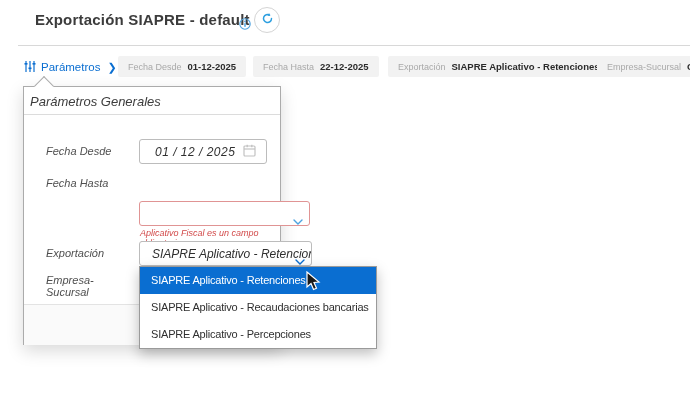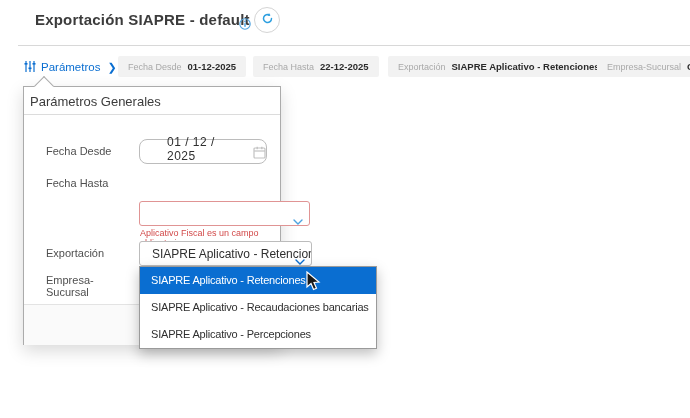--- a/index.html
+++ b/index.html
@@ -42,21 +42,21 @@
   .chip .chip-label { font-size:9px; color:#a9a9a9; }
   .chip .chip-value { font-size:9.5px; font-weight:bold; color:#2b2b2b; }
   .chip-1 { left:118px; }
   .chip-2 { left:253px; }
   .chip-3 { left:388px; }
   .chip-4 { left:597px; width:120px; overflow:hidden; }
   
   .dialog {
     position:absolute; left:23px; top:86px; width:258px; height:259px;
     background:#fff; border:1px solid #ababab;
-    box-shadow:0 6px 16px rgba(0,0,0,.15); z-index:5;
+    box-shadow:0 6px 16px rgba(0,0,0,.15); z-index:5;font-style:italic;
   }
   .dialog-caret {
     position:absolute; left:13px; top:-8px; width:14px; height:14px;
     background:#fff; transform:rotate(45deg);
     border-top:1px solid #ababab; border-left:1px solid #ababab;
   }
   .dialog-title {
     position:absolute; left:6px; top:7px; font-size:13px; color:#3c3c3c;
   }
   .dialog-title-divider {
@@ -65,22 +65,22 @@
   .dialog-footer {
     position:absolute; left:0; top:217px; width:100%; height:41px;
     background:#fafafa; border-top:1px solid #e3e3e3;
   }
   .fld-label {
     position:absolute; left:22px; font-size:11px; color:#4f4f4f; line-height:12px;
   }
   .req { color:#cc1f1f; margin-right:1px; position:relative; top:-2px; }
   .input-box {
     position:absolute; left:115px; width:128px; height:25px;
-    border:1px solid #bcbcbc; border-radius:8px; background:#fff;
-    display:flex; align-items:flex-end; padding-left:27px; cursor:text;
+    border:1px solid #bcbcbc; border-radius:3px; background:#fff;
+    display:flex; align-items:center; padding-left:15px; cursor:text;
   }
   .input-box .date-text { font-size:12px; color:#2f2f2f; letter-spacing:.5px; }
   .input-box .cal { margin-left:8px; display:block; }
   .combo {
     position:absolute; left:115px; height:25px; background:#fff;
     border:1px solid #bcbcbc; border-radius:3px;
     display:flex; align-items:center; padding-left:12px; cursor:pointer;
     overflow:hidden; white-space:nowrap;
   }
   .combo .combo-value { font-size:12px; color:#2f2f2f; overflow:hidden; white-space:nowrap; }

